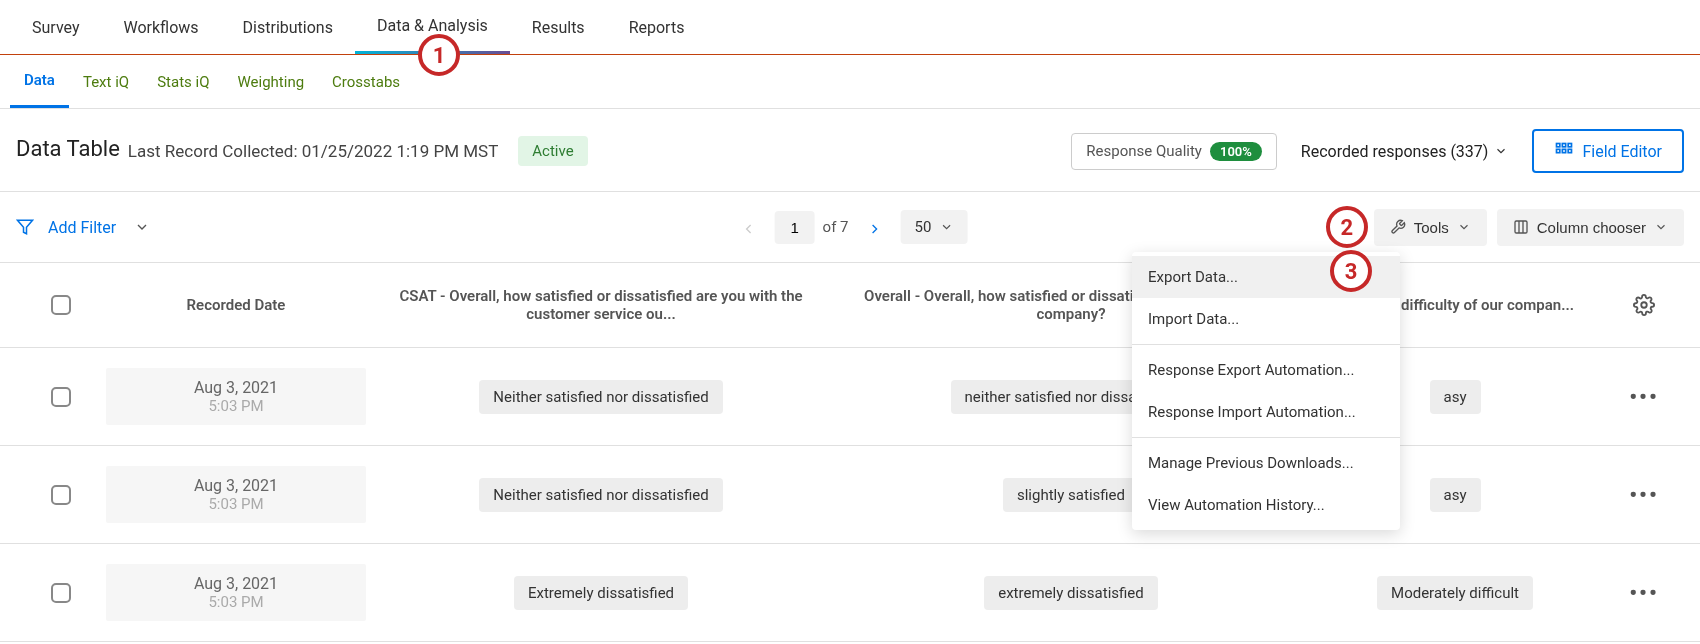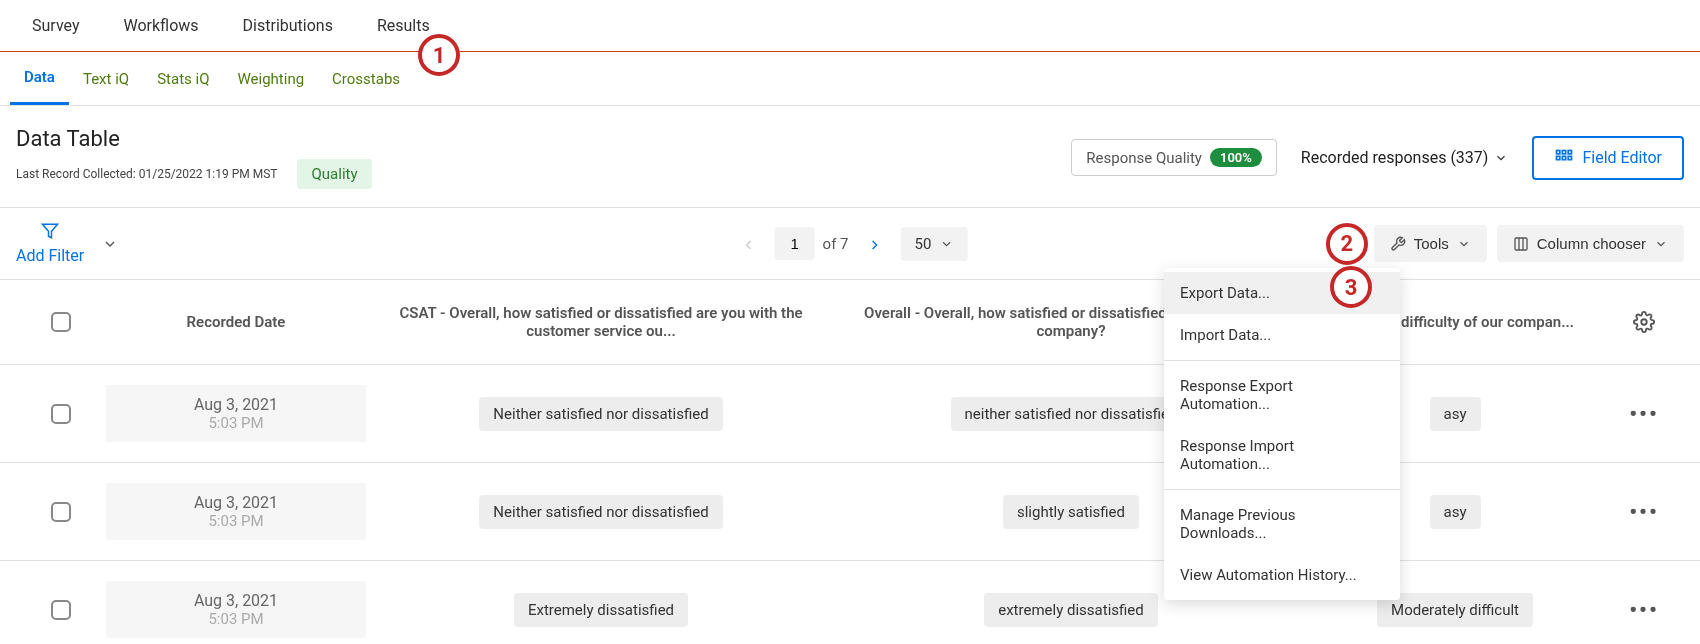--- a/index.html
+++ b/index.html
@@ -7,46 +7,46 @@
   
   .top-nav { display: flex; align-items: center; border-bottom: 1px solid #c2410c; padding: 0 10px; position: relative; }
   .top-nav-item { padding: 16px 22px; font-size: 16px; color: #333; cursor: pointer; position: relative; }
   .top-nav-item.active { border-bottom: 3px solid; border-image: linear-gradient(90deg, #00b4d8, #6a4c93) 1; }
   
   .sub-nav { display: flex; align-items: center; border-bottom: 1px solid #e0e0e0; padding: 0 10px; }
   .sub-nav-item { padding: 16px 14px; font-size: 15px; color: #4d7c0f; cursor: pointer; }
   .sub-nav-item.active { color: #0073e6; font-weight: 600; border-bottom: 3px solid #0073e6; }
   
   .header-row { display: flex; align-items: center; justify-content: space-between; padding: 20px 16px 18px 16px; border-bottom: 1px solid #e0e0e0; }
-  .header-left { display: flex; flex-direction: column; gap: 8px; }
+  .header-left { display: flex; flex-direction: row; gap: 8px; }
   .page-title { font-size: 22px; font-weight: 400; color: #222; }
   .header-left-row { display: flex; align-items: center; gap: 20px; }
-  .last-record { font-size: 12px; color: #444; }
+  .last-record { font-size: 17px; color: #444; }
   .badge-active { background: #e2f5e6; color: #2e7d32; padding: 6px 14px; border-radius: 4px; font-size: 15px; }
   .header-right { display: flex; align-items: center; gap: 24px; }
   .response-quality { border: 1px solid #ccc; border-radius: 4px; padding: 8px 14px; font-size: 15px; color: #555; display: flex; align-items: center; gap: 8px; cursor: pointer; }
   .pct-pill { background: #1e8e3e; color: #fff; font-size: 13px; font-weight: 600; padding: 2px 10px; border-radius: 10px; }
   .recorded-responses { font-size: 16px; color: #222; display: flex; align-items: center; gap: 6px; cursor: pointer; }
   .field-editor { border: 2px solid #0073e6; color: #0073e6; border-radius: 4px; padding: 10px 20px; font-size: 16px; display: flex; align-items: center; gap: 8px; cursor: pointer; }
   
   .toolbar { display: flex; align-items: center; justify-content: space-between; padding: 14px 16px; border-bottom: 1px solid #e0e0e0; position: relative; }
   .toolbar-left { display: flex; align-items: center; gap: 18px; }
-  .add-filter { color: #0073e6; font-size: 16px; display: flex; align-items: center; gap: 6px; cursor: pointer; flex-direction: column; }
+  .add-filter { color: #0073e6; font-size: 16px; display: flex; align-items: center; gap: 14px; cursor: pointer; }
   .chev { color: #555; cursor: pointer; }
   .toolbar-center { display: flex; align-items: center; gap: 10px; position: absolute; left: 50%; transform: translateX(-50%); }
   .page-arrow { color: #0073e6; font-size: 18px; cursor: pointer; padding: 4px 8px; }
   .page-arrow.disabled { color: #ccc; cursor: default; }
   .page-box { display: flex; align-items: center; gap: 8px; }
   .page-input { background: #f2f2f2; border: none; width: 40px; text-align: center; padding: 8px 4px; border-radius: 4px; font-size: 15px; }
   .page-total { color: #555; font-size: 15px; }
   .page-size { background: #f2f2f2; border: none; padding: 8px 14px; border-radius: 4px; font-size: 15px; display: flex; align-items: center; gap: 8px; cursor: pointer; }
   .toolbar-right { display: flex; align-items: center; gap: 10px; }
   .tool-btn { background: #f2f2f2; border: none; padding: 10px 16px; border-radius: 4px; font-size: 15px; color: #333; display: flex; align-items: center; gap: 8px; cursor: pointer; }
   
-  .dropdown-menu { position: absolute; top: 60px; right: 300px; background: #fff; border-radius: 4px; box-shadow: 0 4px 16px rgba(0,0,0,0.15); width: 236px; z-index: 50; padding: 4px 0; }
+  .dropdown-menu { position: absolute; top: 60px; right: 300px; background: #fff; border-radius: 4px; box-shadow: 0 4px 16px rgba(0,0,0,0.15); width: 268px; z-index: 50; padding: 4px 0; }
   .menu-group { padding: 0; }
   .menu-divider { height: 1px; background: #e0e0e0; margin: 4px 0; }
   .menu-item { padding: 12px 16px; font-size: 15px; color: #333; cursor: pointer; }
   .menu-item.hover { background: #f0f0f0; }
   
   .table-head { display: flex; align-items: center; border-bottom: 1px solid #e0e0e0; padding: 24px 16px; background: #fff; }
   .col-check { width: 90px; display: flex; justify-content: center; }
   .col-date { width: 260px; text-align: center; font-weight: 600; color: #555; font-size: 15px; }
   .col-q { flex: 1; text-align: center; font-weight: 600; color: #555; font-size: 15px; padding: 0 20px; }
   .col-gear { width: 80px; display: flex; justify-content: center; }
@@ -65,38 +65,40 @@
   
   svg { display: inline-block; vertical-align: middle; }
 </style>
 </head>
 <body>
 
 <div class="top-nav">
   <div class="top-nav-item">Survey</div>
   <div class="top-nav-item">Workflows</div>
   <div class="top-nav-item">Distributions</div>
+  <div class="top-nav-item active">Data &amp; Analysis</div>
   <div class="top-nav-item">Results</div>
+  <div class="top-nav-item">Reports</div>
   <div class="callout" style="top:34px; left:418px;">1</div>
 </div>
 
 <div class="sub-nav">
   <div class="sub-nav-item active">Data</div>
   <div class="sub-nav-item">Text iQ</div>
   <div class="sub-nav-item">Stats iQ</div>
   <div class="sub-nav-item">Weighting</div>
   <div class="sub-nav-item">Crosstabs</div>
 </div>
 
 <div class="header-row">
   <div class="header-left">
     <div class="page-title">Data Table</div>
     <div class="header-left-row">
       <div class="last-record">Last Record Collected: 01/25/2022 1:19 PM MST</div>
-      <div class="badge-active">Quality</div>
+      <div class="badge-active">Active</div>
     </div>
   </div>
   <div class="header-right">
     <div class="response-quality">
       <span>Response Quality</span>
       <span class="pct-pill">100%</span>
     </div>
     <div class="recorded-responses">
       <span>Recorded responses (337)</span>
       <svg width="14" height="14" viewBox="0 0 24 24" fill="none" stroke="#333" stroke-width="2">

